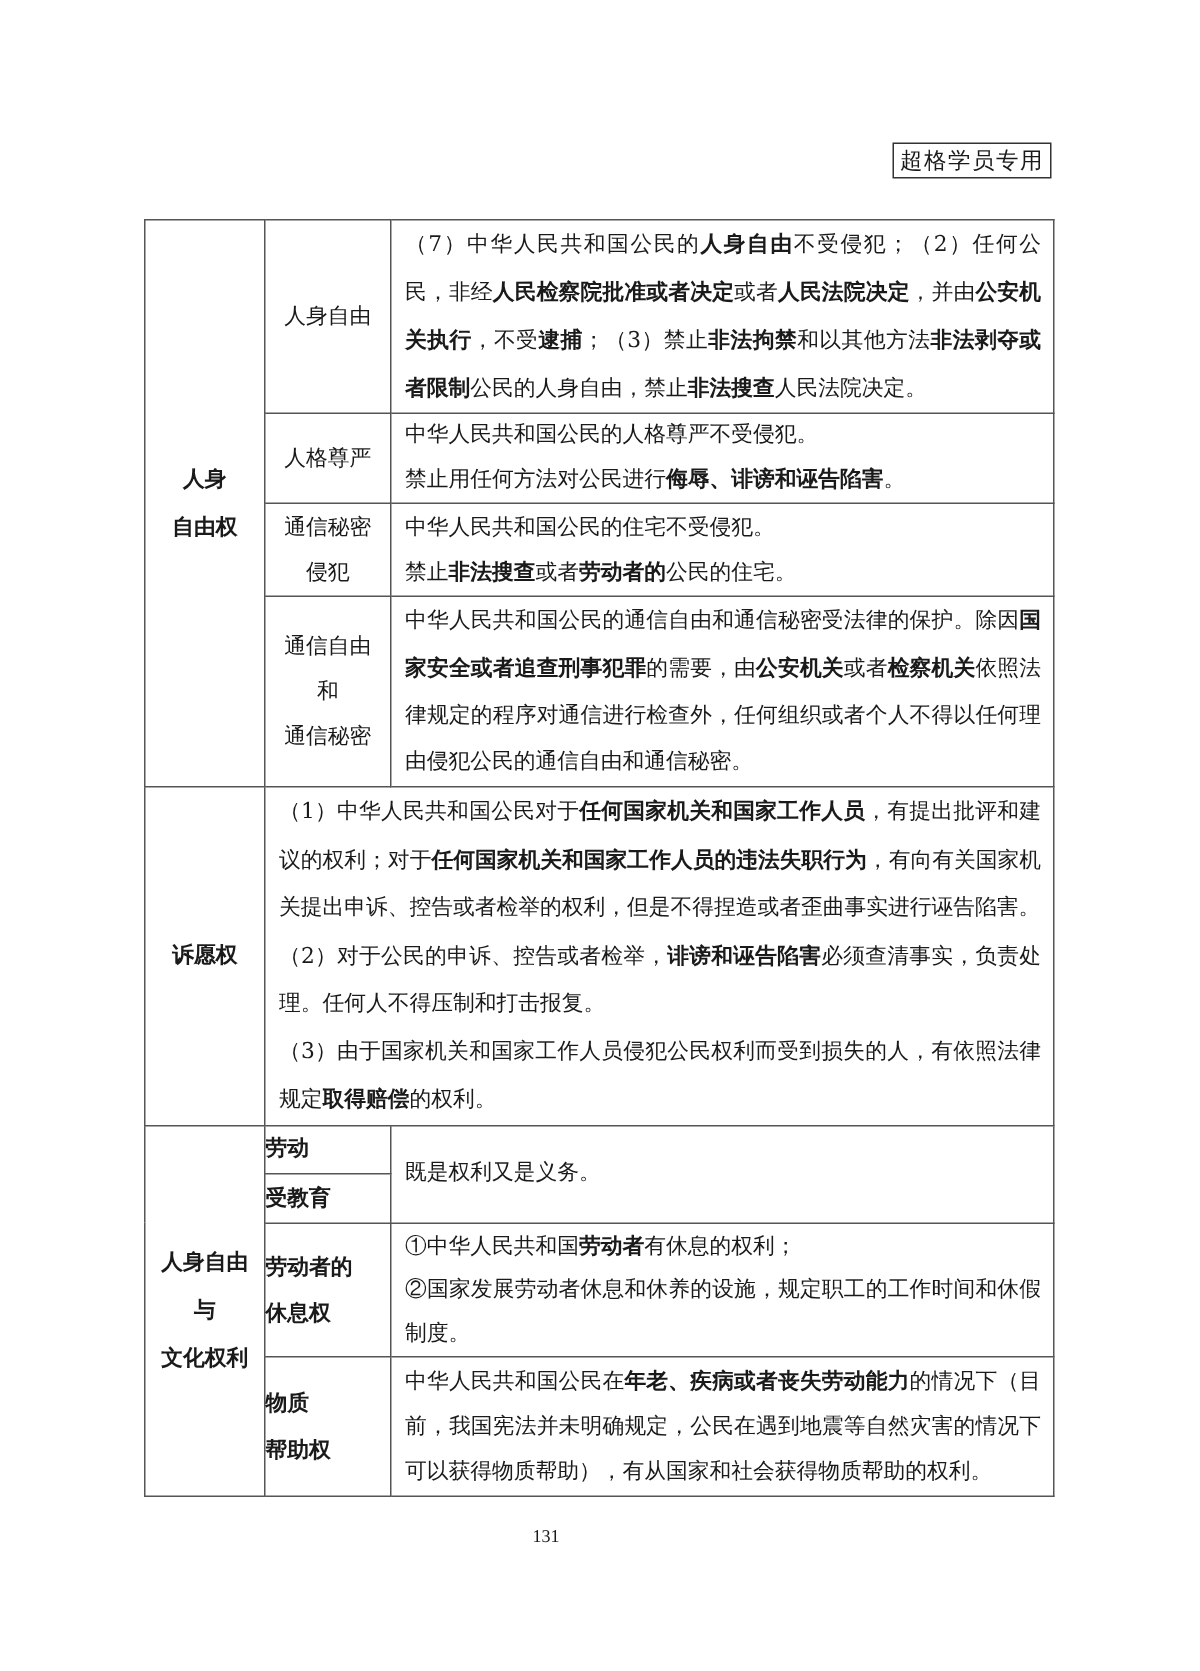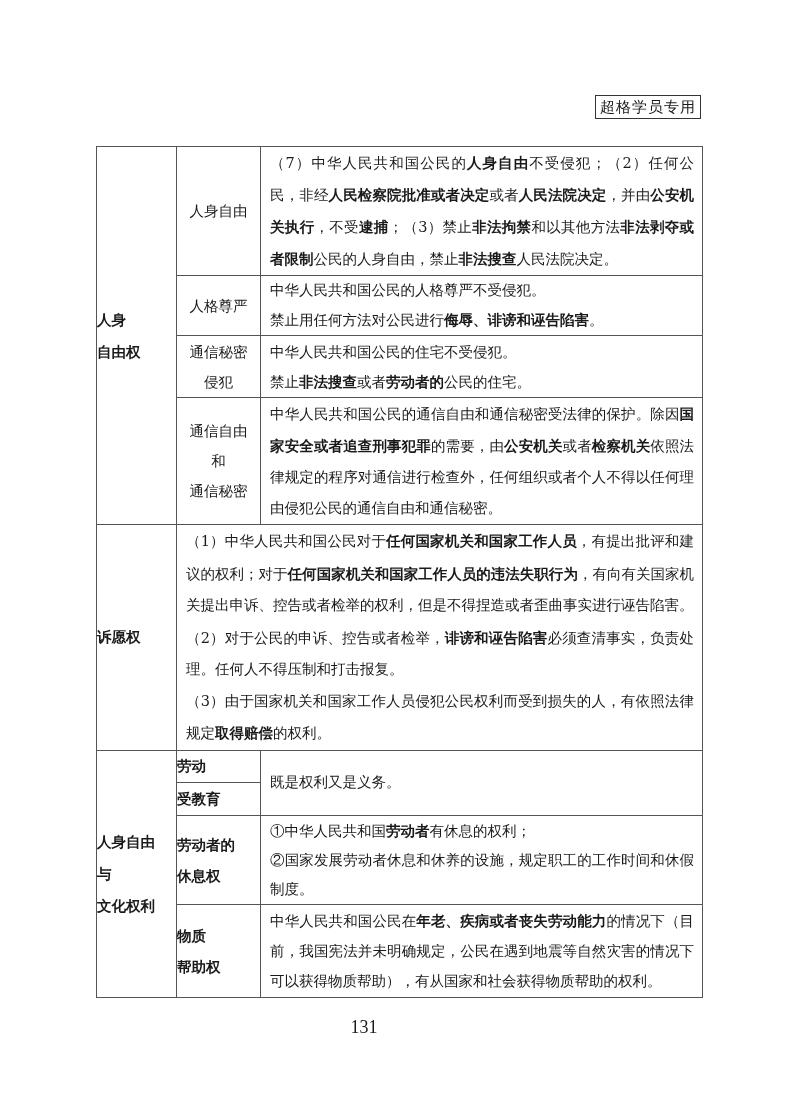--- a/index.html
+++ b/index.html
@@ -4,28 +4,28 @@
 <style>
   html, body { margin: 0; padding: 0; background: #ffffff; }
   body { width: 800px; height: 1114px; position: relative; overflow: hidden;
          font-family: "DejaVu Serif", "Liberation Serif", serif; color: #1a1a1a; }
   .tag { position: absolute; left: 595px; top: 77px; width: 106px; height: 24px;
          border: 1.5px solid #333; box-sizing: border-box;
          font-size: 15px; line-height: 22px; text-align: center; letter-spacing: 1px; margin-top: 18px; }
   table.main { position: absolute; left: 96px; top: 146px; width: 607px;
                border-collapse: collapse; table-layout: fixed; font-size: 14.5px; }
   table.main td { border: 1.3px solid #555; padding: 0; vertical-align: middle; }
-  .cat { text-align: left; font-weight: bold; line-height: 32px; }
+  .cat { text-align: center; font-weight: bold; line-height: 32px; }
   .sub { text-align: center; line-height: 32px; }
   .subb { text-align: left; font-weight: bold; line-height: 32px; }
   .content { padding: 0 8px 0 9px !important; line-height: 31px; text-align: justify; }
   .content p { margin: 0; }
   b { font-weight: bold; }
   .pageno { position: absolute; left: 0; width: 728px; top: 1017px; text-align: center;
-            font-size: 18px; font-family: "Liberation Serif", serif; }
+            font-size: 12px; font-family: "Liberation Serif", serif; }
 </style>
 </head>
 <body>
 
 <div class="tag">超格学员专用</div>
 
 <table class="main">
   <colgroup>
     <col style="width:80px">
     <col style="width:84px">

